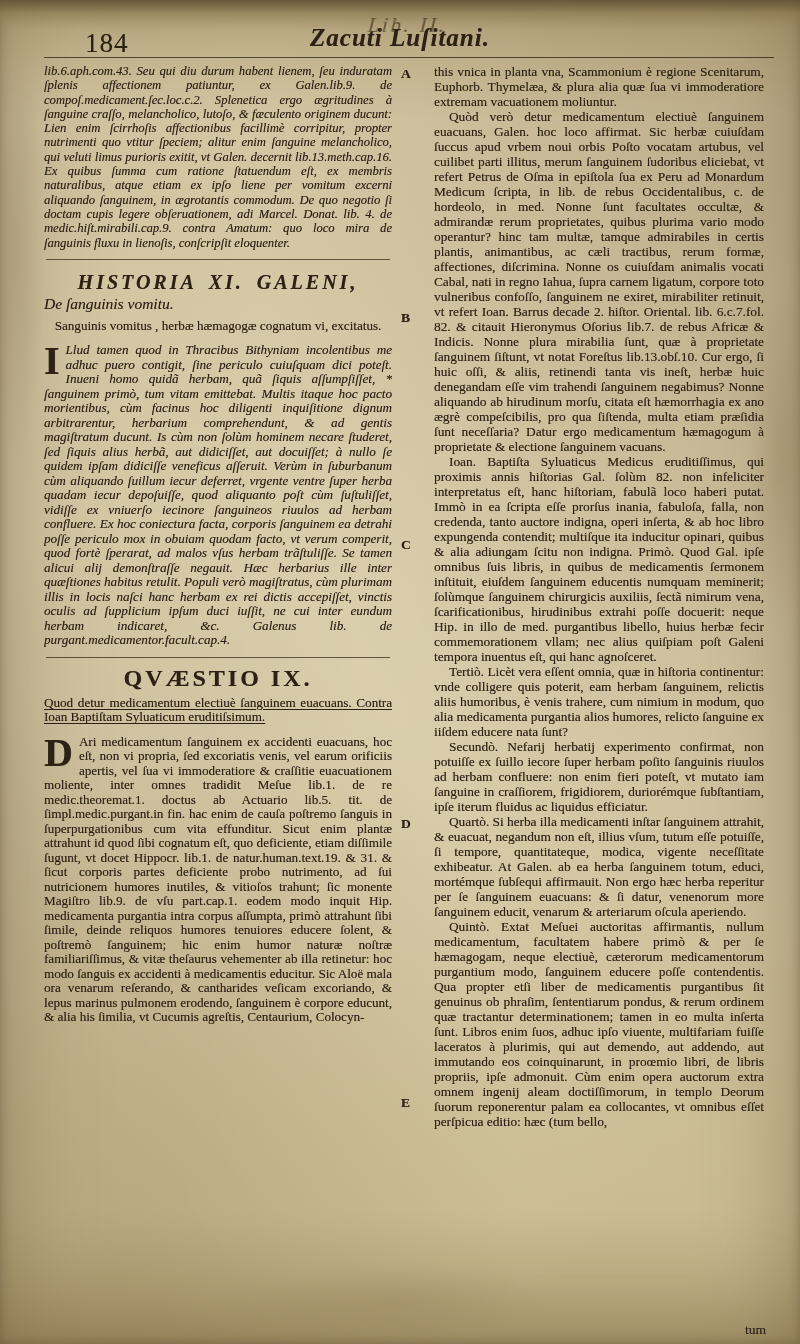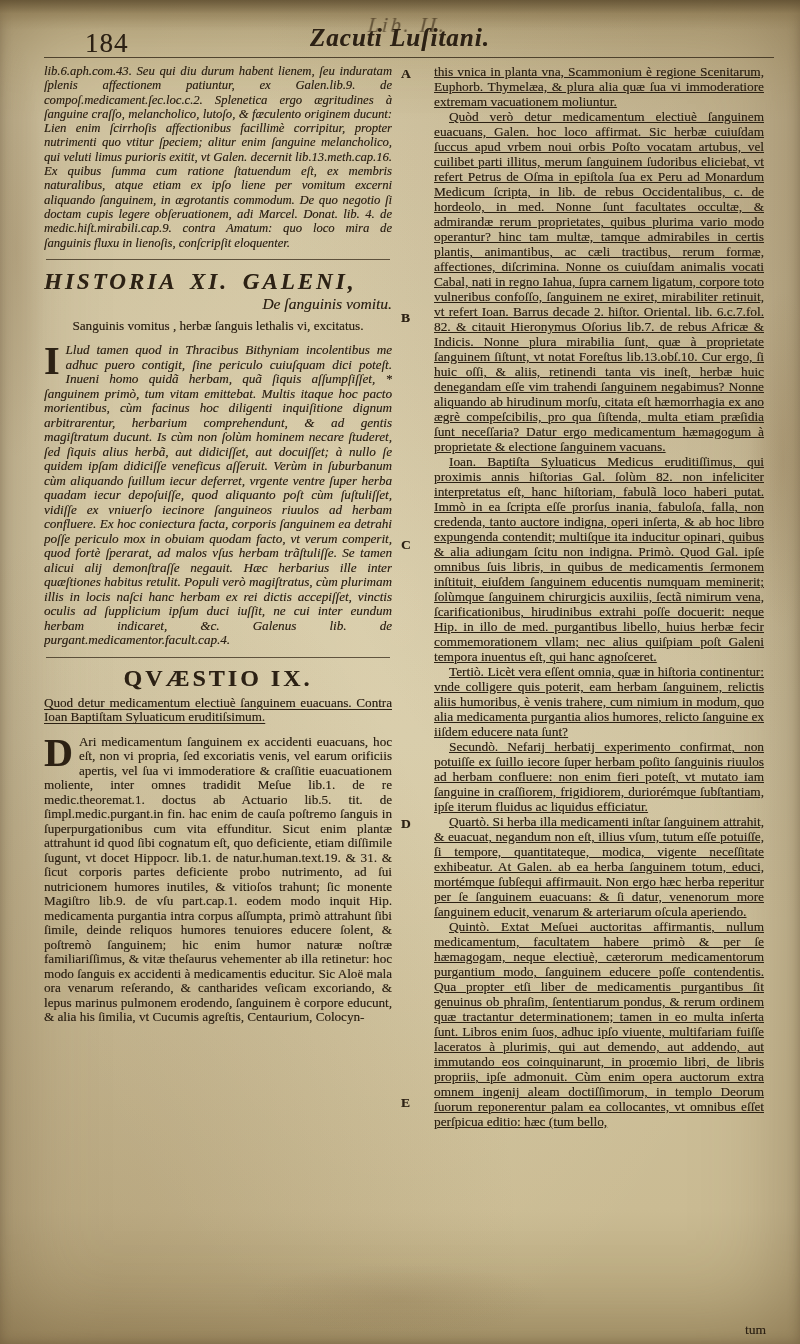--- a/index.html
+++ b/index.html
@@ -49,33 +49,33 @@
   .header-rule {
     position: absolute; top: 57px; left: 44px; right: 26px;
     border-top: 1.7px solid rgba(48,36,21,.78); height: 0;
   }
   .columns {
     position: absolute; top: 64px; left: 44px; width: 720px; height: 1272px;
     display: flex; gap: 42px; overflow: hidden;
   }
   .col { overflow: hidden; }
   .col-left { width: 348px; flex: none; }
-  .col-right { flex: 1; text-decoration: underline; }
+  .col-right { flex: 1; }
   .col p { margin: 0; text-align: justify; }
   .col-left .body { font-size: 13.1px; line-height: 14.5px; }
   .intro { font-style: italic; font-size: 12.6px; line-height: 14.3px; }
   .col-right p { font-size: 13.3px; line-height: 15px; text-indent: 15px; }
   .col-right p.first { text-indent: 0; }
   .colrule { border-top: 1.4px solid rgba(48,36,21,.72); height: 0; margin: 9px 2px 10px 2px; }
   .historia-title {
-    margin: 0; text-align: left; font-style: italic; font-weight: bold;
-    font-size: 23px; letter-spacing: 3px; word-spacing: 5px; line-height: 24px;
+    margin: 0; text-align: center; font-style: italic; font-weight: bold;
+    font-size: 20px; letter-spacing: 3px; word-spacing: 5px; line-height: 24px;
   }
   .historia-sub {
-    margin: 1px 0 6px 0; text-align: right; font-style: italic;
+    margin: 1px 0 6px 0; text-align: left; font-style: italic;
     font-size: 15.5px; line-height: 18px; font-weight: normal;
   }
   .argument {
     margin: 4px 6px 10px 6px !important; text-align: center !important;
     font-size: 17px; line-height: 20px;
   }
   .narrative { font-style: italic; }
   .dropcap {
     float: left; font-style: normal; font-weight: bold;
     font-size: 40px; line-height: 32px; padding: 2px 6px 0 0;
@@ -128,21 +128,21 @@
 
   <div class="columns">
 
     <div class="col col-left">
       <p class="intro">lib.6.aph.com.43. Seu qui diu durum habent lienem, ſeu induratam ſplenis affectionem patiuntur, ex Galen.lib.9. de compoſ.medicament.ſec.loc.c.2. Splenetica ergo ægritudines à ſanguine craſſo, melancholico, lutoſo, &amp; fæculento originem ducunt: Lien enim ſcirrhoſis affectionibus facillimè corripitur, propter nutrimenti quo vtitur ſpeciem; alitur enim ſanguine melancholico, qui veluti limus purioris exitit, vt Galen. decernit lib.13.meth.cap.16. Ex quibus ſumma cum ratione ſtatuendum eſt, ex membris naturalibus, atque etiam ex ipſo liene per vomitum excerni aliquando ſanguinem, in ægrotantis commodum. De quo negotio ſi doctam cupis legere obſeruationem, adi Marcel. Donat. lib. 4. de medic.hiſt.mirabili.cap.9. contra Amatum: quo loco mira de ſanguinis fluxu in lienoſis, conſcripſit eloquenter.</p>
 
       <div class="colrule"></div>
 
       <h2 class="historia-title">HISTORIA XI. GALENI,</h2>
       <h3 class="historia-sub">De ſanguinis vomitu.</h3>
-      <p class="body argument">Sanguinis vomitus , herbæ ſanguis lethalis vi, excitatus.</p>
+      <p class="body argument">Sanguinis vomitus , herbæ hæmagogæ cognatum vi, excitatus.</p>
 
       <p class="body narrative">
         <span class="dropcap">I</span><span>Llud tamen quod in Thracibus Bithyniam incolentibus me adhuc puero contigit, ſine periculo cuiuſquam dici poteſt. Inueni homo quidã herbam, quã ſiquis aſſumpſiſſet, * ſanguinem primò, tum vitam emittebat. Multis itaque hoc pacto morientibus, cùm facinus hoc diligenti inquiſitione dignum arbitrarentur, herbarium comprehendunt, &amp; ad gentis magiſtratum ducunt. Is cùm non ſolùm hominem necare ſtuderet, ſed ſiquis alius herbã, aut didiciſſet, aut docuiſſet; à nullo ſe quidem ipſam didiciſſe veneficus aſſeruit. Verùm in ſuburbanum cùm aliquando ſuillum iecur deferret, vrgente ventre ſuper herba quadam iecur depoſuiſſe, quod aliquanto poſt cùm ſuſtuliſſet, vidiſſe ex vniuerſo iecinore ſanguineos riuulos ad herbam confluere. Ex hoc coniectura facta, corporis ſanguinem ea detrahi poſſe periculo mox in obuiam quodam facto, vt verum comperit, quod fortè ſperarat, ad malos vſus herbam trãſtuliſſe. Se tamen alicui alij demonſtraſſe negauit. Hæc herbarius ille inter quæſtiones habitus retulit. Populi verò magiſtratus, cùm plurimam illis in locis naſci hanc herbam ex rei dictis accepiſſet, vinctis oculis ad ſupplicium ipſum duci iuſſit, ne cui inter eundum herbam indicaret, &amp;c. Galenus lib. de purgant.medicamentor.facult.cap.4.</span>
       </p>
 
       <div class="colrule"></div>
 
       <h2 class="quaestio-title">QVÆSTIO IX.</h2>
       <p class="body q-sub">Quod detur medicamentum electiuè ſanguinem euacuans. Contra Ioan Baptiſtam Syluaticum eruditiſsimum.</p>
 

